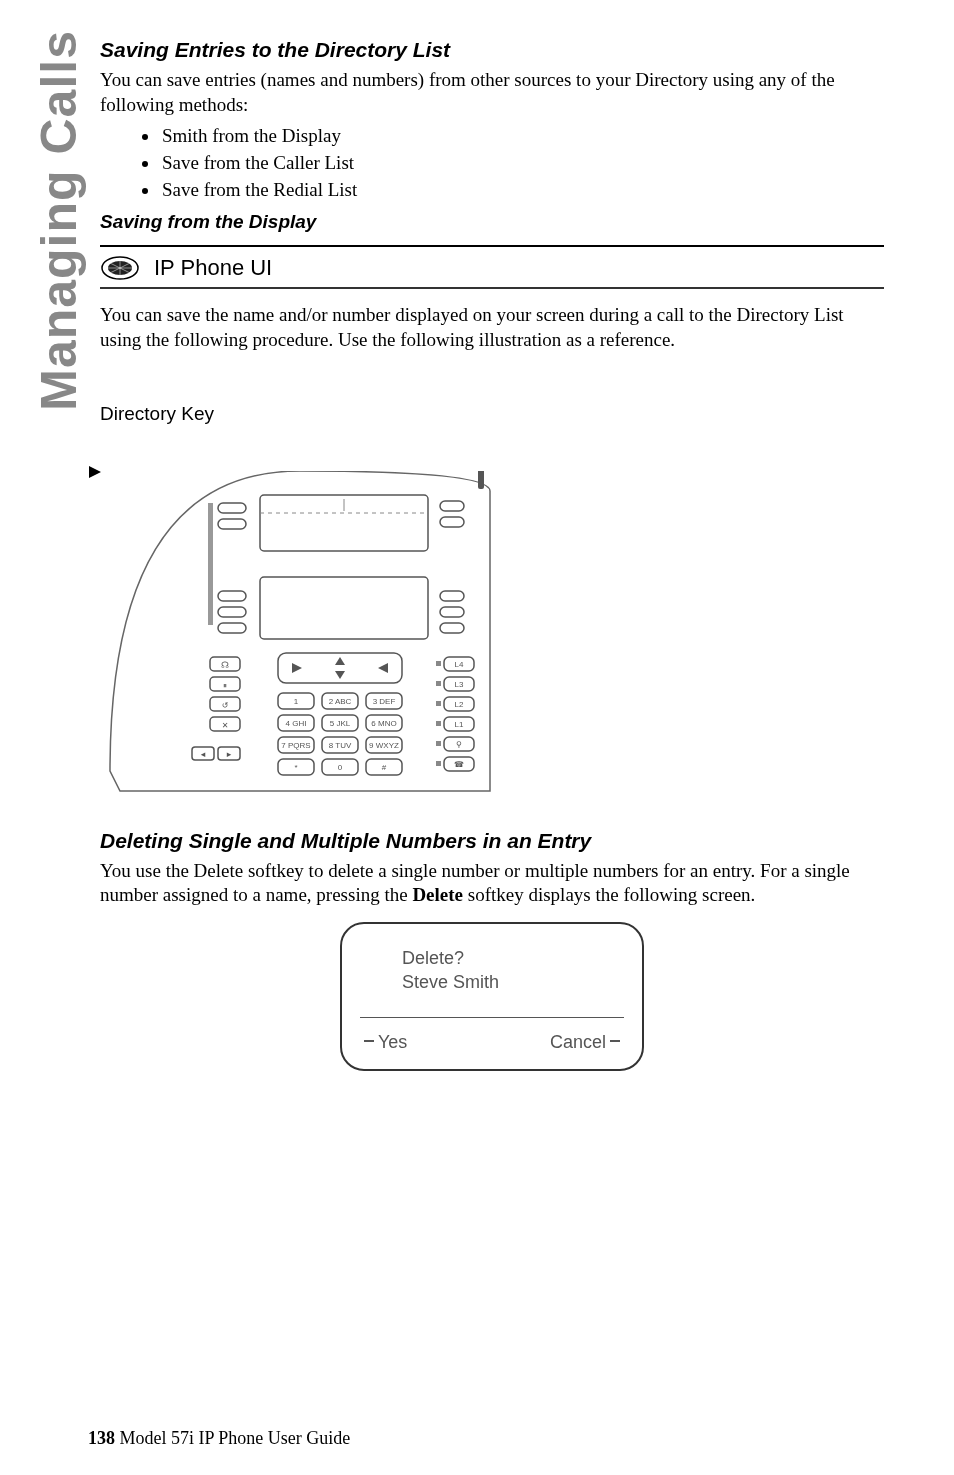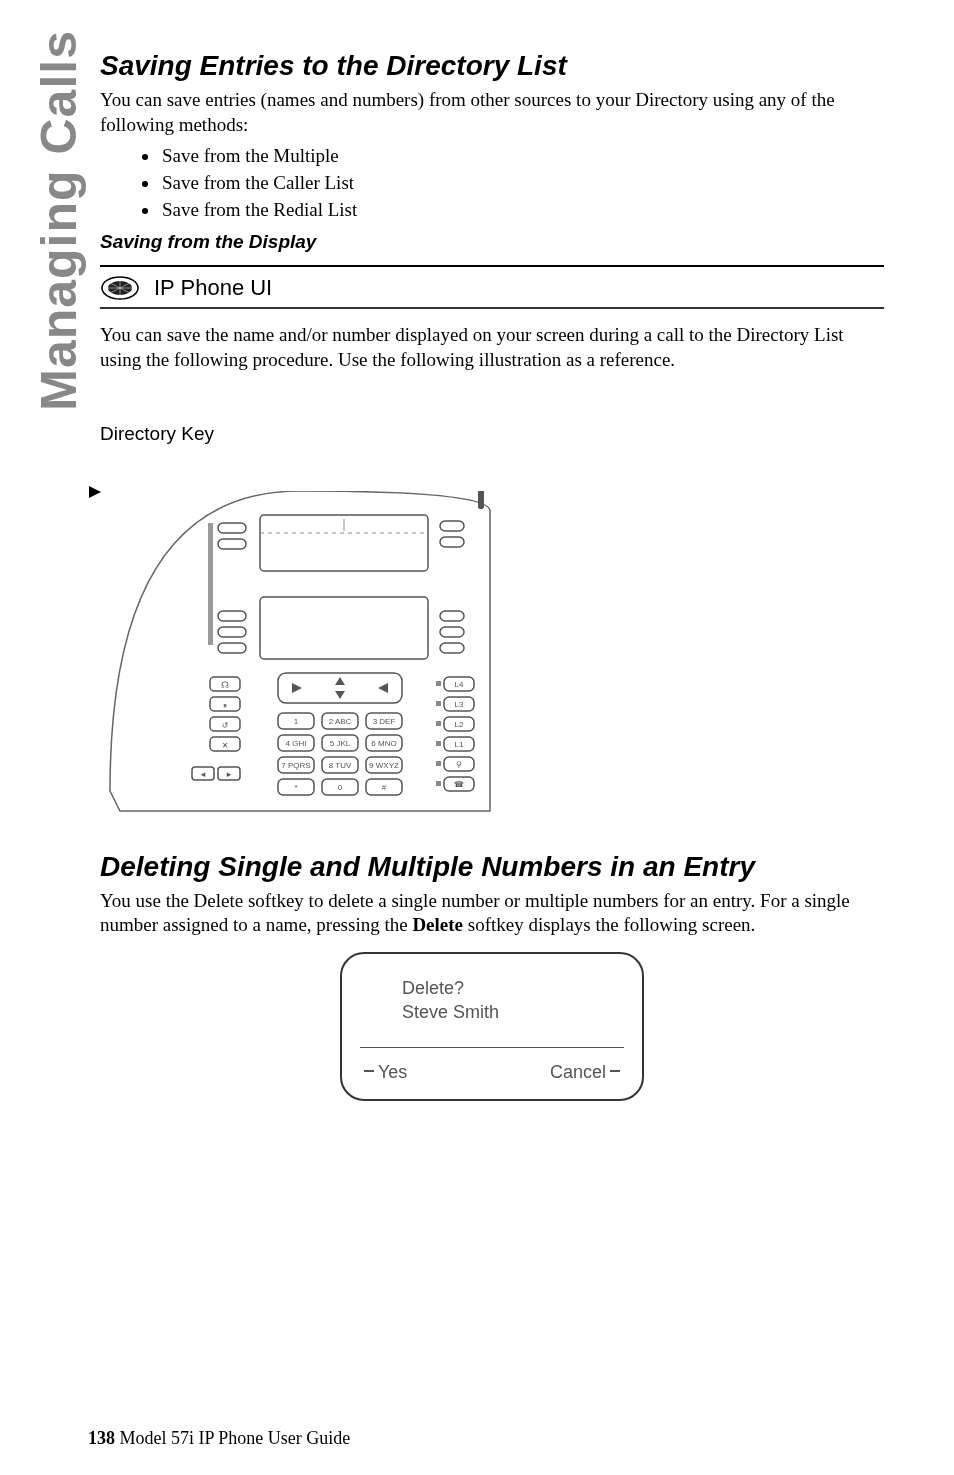--- a/index.html
+++ b/index.html
@@ -25,22 +25,22 @@
   font-weight: bold;
   color: #888;
   writing-mode: vertical-rl;
   transform: rotate(180deg);
   letter-spacing: 1px;
 }
 .h3 {
   font-family: Arial, Helvetica, sans-serif;
   font-weight: bold;
   font-style: italic;
-  font-size: 28px;
-  margin: 20px 0 6px 0;
+  font-size: 21px;
+  margin: 8px 0 6px 0;
 }
 .body-text {
   font-size: 19px;
   line-height: 1.3;
   margin: 0 0 6px 0;
 }
 .bullets {
   margin: 6px 0 8px 0;
   padding-left: 60px;
 }
@@ -152,21 +152,21 @@
 </style>
 </head>
 <body>
 
 <div class="page">
   <div class="side-label">Managing Calls</div>
 
   <div class="h3">Saving Entries to the Directory List</div>
   <p class="body-text">You can save entries (names and numbers) from other sources to your Directory using any of the following methods:</p>
   <ul class="bullets">
-    <li>Save from the Multiple</li>
+    <li>Smith from the Display</li>
     <li>Save from the Caller List</li>
     <li>Save from the Redial List</li>
   </ul>
 
   <div class="h4">Saving from the Display</div>
 
   <div class="ui-block">
     <svg class="ui-icon" viewBox="0 0 40 26">
       <ellipse cx="20" cy="13" rx="18" ry="11" fill="none" stroke="#000" stroke-width="1.5"></ellipse>
       <ellipse cx="20" cy="13" rx="12" ry="7" fill="#222"></ellipse>

